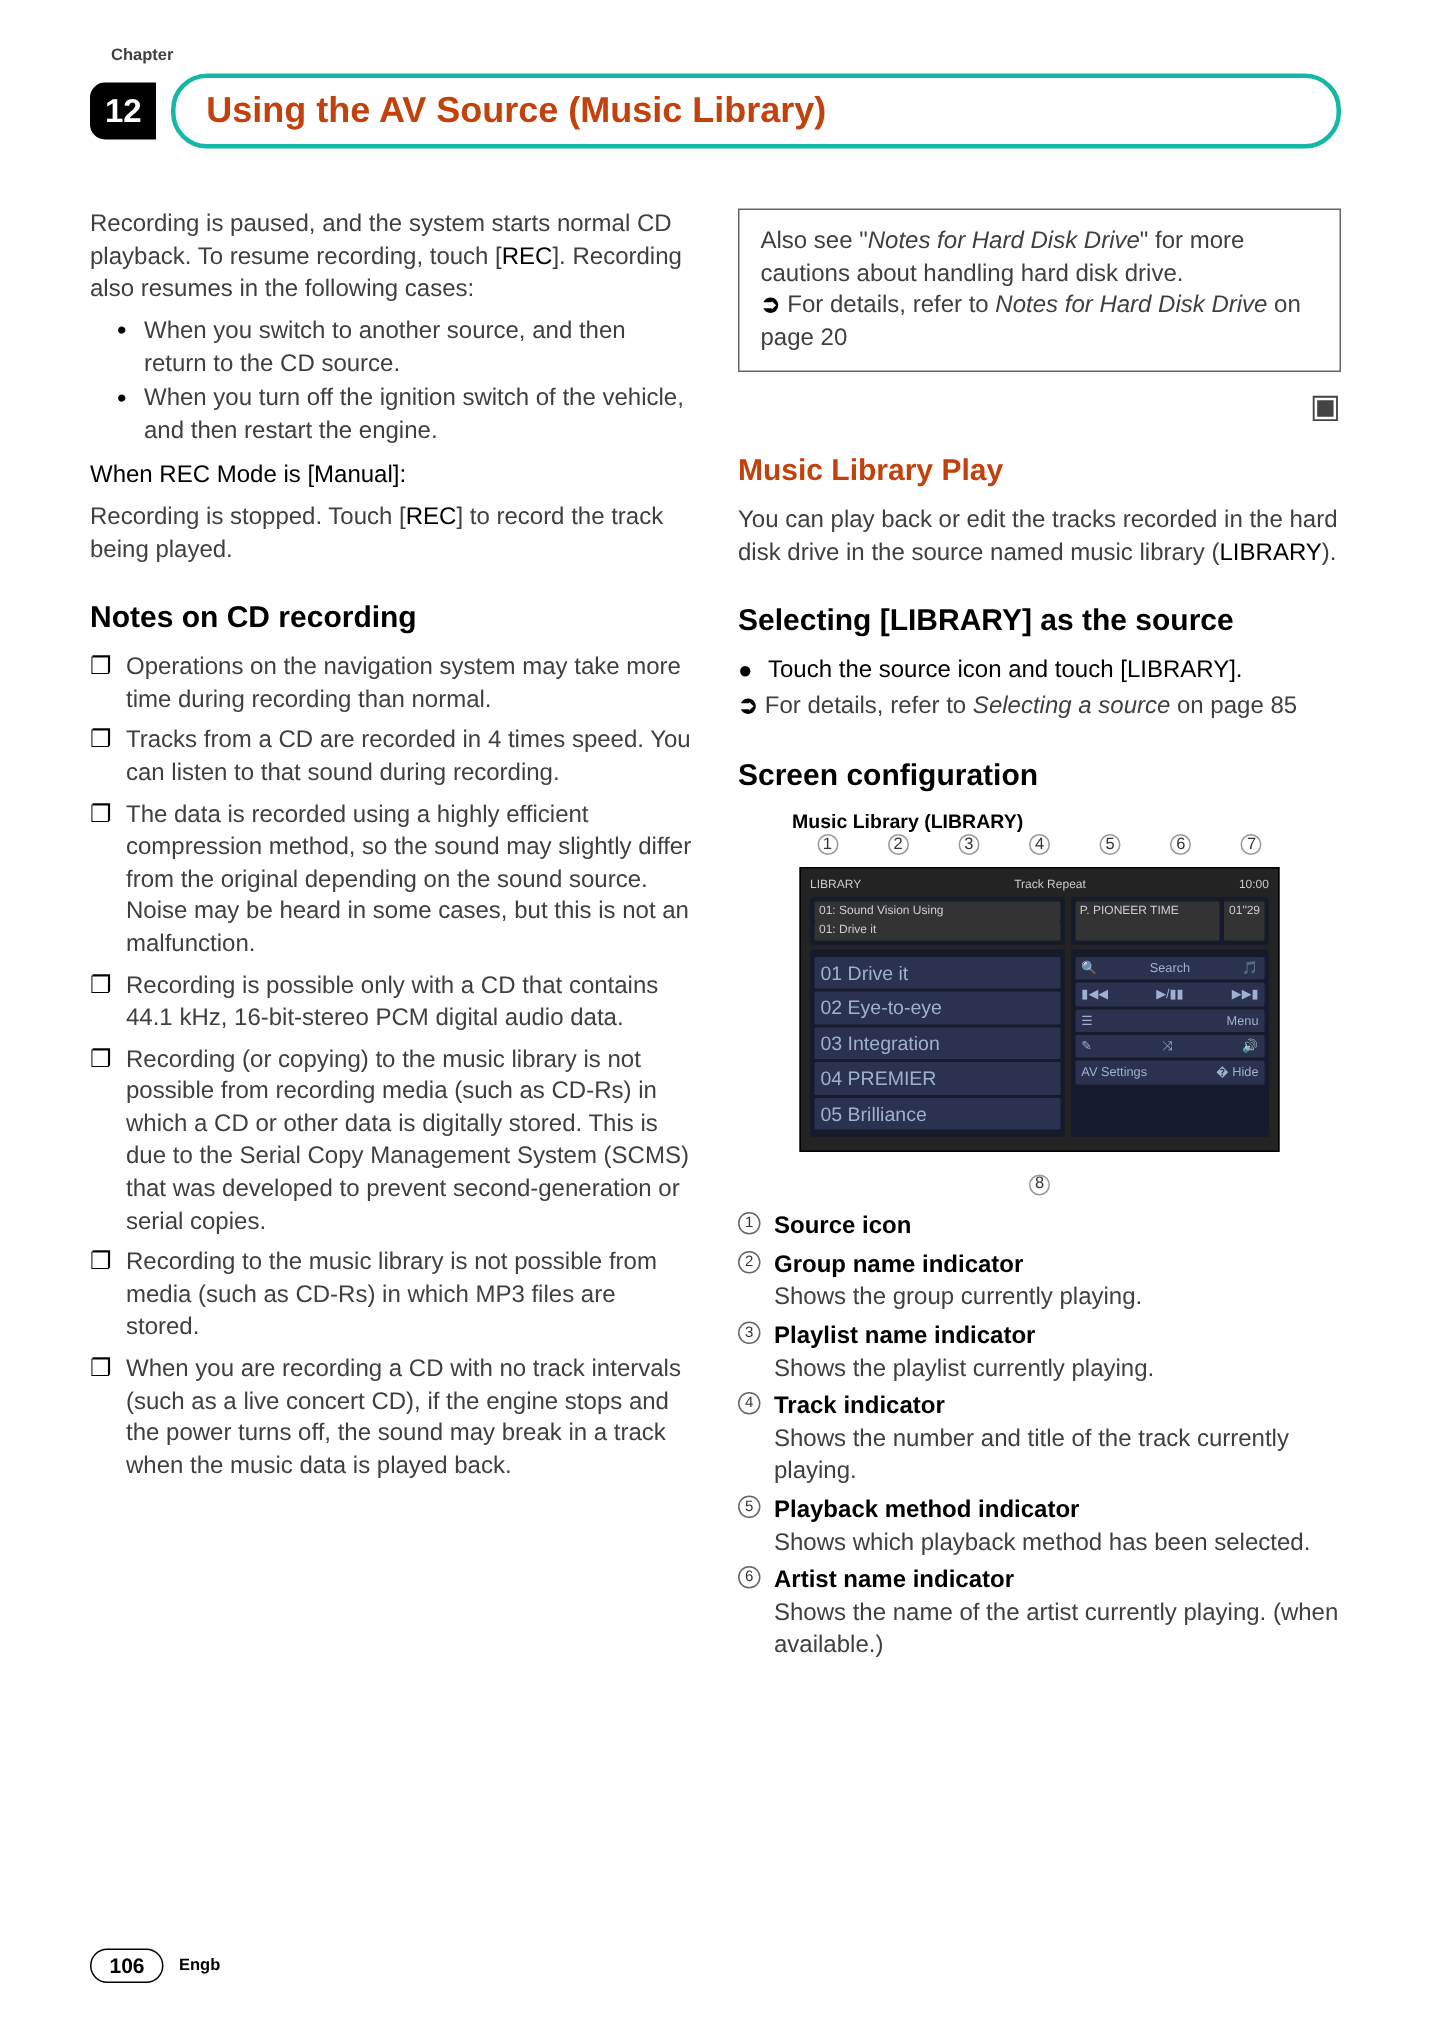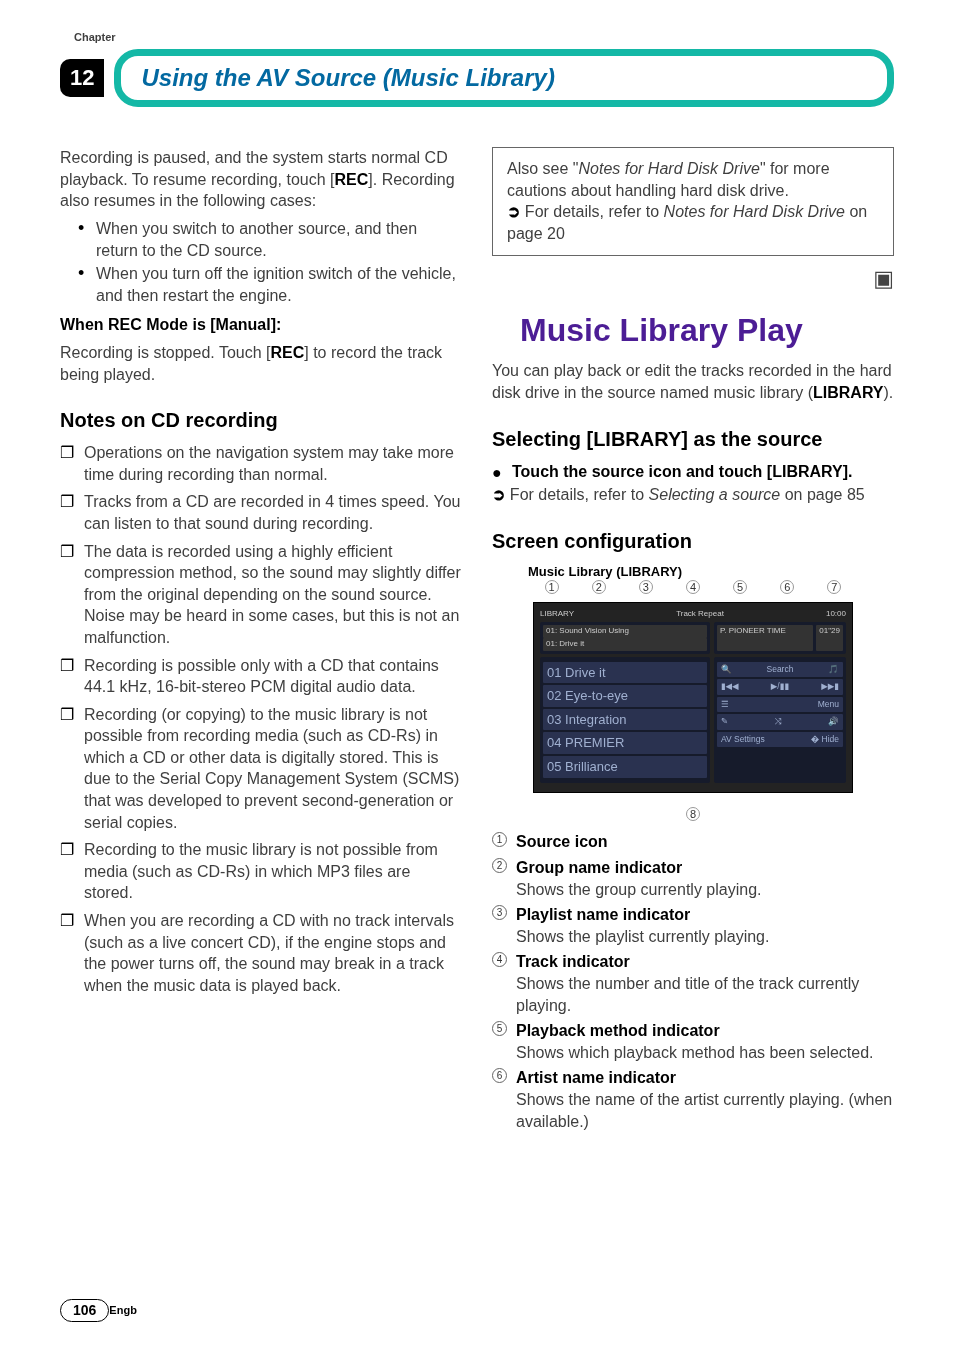--- a/index.html
+++ b/index.html
@@ -16,33 +16,33 @@
   }
   .chapter-label { font-size: 11px; font-weight: bold; color: #3f3f3f; margin-bottom: 4px; margin-left:14px; }
   .header-row { display:flex; align-items:center; margin-bottom:40px;}
   .chap-badge {
     background:#000; color:#fff; font-weight:bold; font-size:22px;
     border-radius:10px 0 0 10px; padding:4px 10px; margin-right:10px;
     min-width:36px; text-align:right;
   }
   .chap-title-wrap { flex:1; position:relative; }
   .chap-title {
-    font-size:24px; font-weight:bold; color:#0369a1;
-    border:7px solid #14b8a6; border-radius:24px;
-    padding:6px 20px; display:inline-block; width:100%;font-style:italic;
+    font-size:24px; font-weight:bold; color:#c2410c;
+    border:3px solid #14b8a6; border-radius:24px;
+    padding:6px 20px; display:inline-block; width:100%;
   }
   .columns { display:flex; gap:30px; }
   .col { flex:1; }
   p { margin-bottom:6px; color:#3f3f3f; }
-  .bold { font-weight:bold; color:#000; }
+  .bold { font-weight:normal; color:#000; }
   ul.bullets { list-style:none; padding-left:36px; margin-bottom:8px;}
   ul.bullets li { position:relative; margin-bottom:2px; color:#3f3f3f;}
   ul.bullets li::before { content:"•"; position:absolute; left:-18px; color:#000; font-size:18px; top:-2px;}
   .h2 { font-size:20px; font-weight:bold; color:#000; margin-top:22px; margin-bottom:8px; }
-  .h1-section { font-size:32px; font-weight:bold; color:#4c1d95; margin-top:16px; margin-bottom:8px;margin-left:28px;}
+  .h1-section { font-size:20px; font-weight:bold; color:#c2410c; margin-top:16px; margin-bottom:8px;}
   ul.notes { list-style:none; padding:0; }
   ul.notes li { position:relative; padding-left:24px; margin-bottom:6px; color:#3f3f3f;}
   ul.notes li::before { content:"❐"; position:absolute; left:0; top:0; color:#000; }
   .callout-box { border:1px solid #666; padding:10px 14px; margin-bottom:8px; font-size:16px; }
   .stop-icon { text-align:right; font-size:22px; color:#444; margin-bottom:6px; margin-top:4px;}
   .step-bullet { position:relative; padding-left:20px; margin-bottom:2px;}
   .step-bullet::before{ content:"●"; position:absolute; left:0; top:1px; color:#000;}
   .arrow::before{ content:"➲ "; color:#000; font-weight:bold;}
   .screenshot {
     width: 320px; margin: 8px auto 14px auto; background:#232323;
@@ -63,21 +63,21 @@
   ol.legend { list-style:none; padding:0; margin-top:6px;}
   ol.legend li { position:relative; padding-left:24px; margin-bottom:4px;}
   ol.legend li .circ {
     position:absolute; left:0; top:1px;
     border:1px solid #666; border-radius:50%;
     width:15px; height:15px; display:inline-flex; align-items:center; justify-content:center;
     font-size:10px; color:#333;
   }
   ol.legend li .lt { font-weight:bold; color:#000; }
   ol.legend li .ld { color:#3f3f3f; display:block;}
-  .page-foot { position:absolute; bottom:30px; left:60px; display:flex; align-items:center; gap:0;}
+  .page-foot { position:absolute; bottom:30px; left:60px; display:flex; align-items:center; gap:10px;}
   .page-num { border:1px solid #000; border-radius:14px; padding:1px 12px; font-weight:bold; font-size:14px; color:#000;}
   .engb { font-size:11px; font-weight:bold; color:#000;}
   .italic { font-style: italic; }
 </style>
 </head>
 <body>
 
 <div class="chapter-label">Chapter</div>
 <div class="header-row">
   <div class="chap-badge">12</div>

